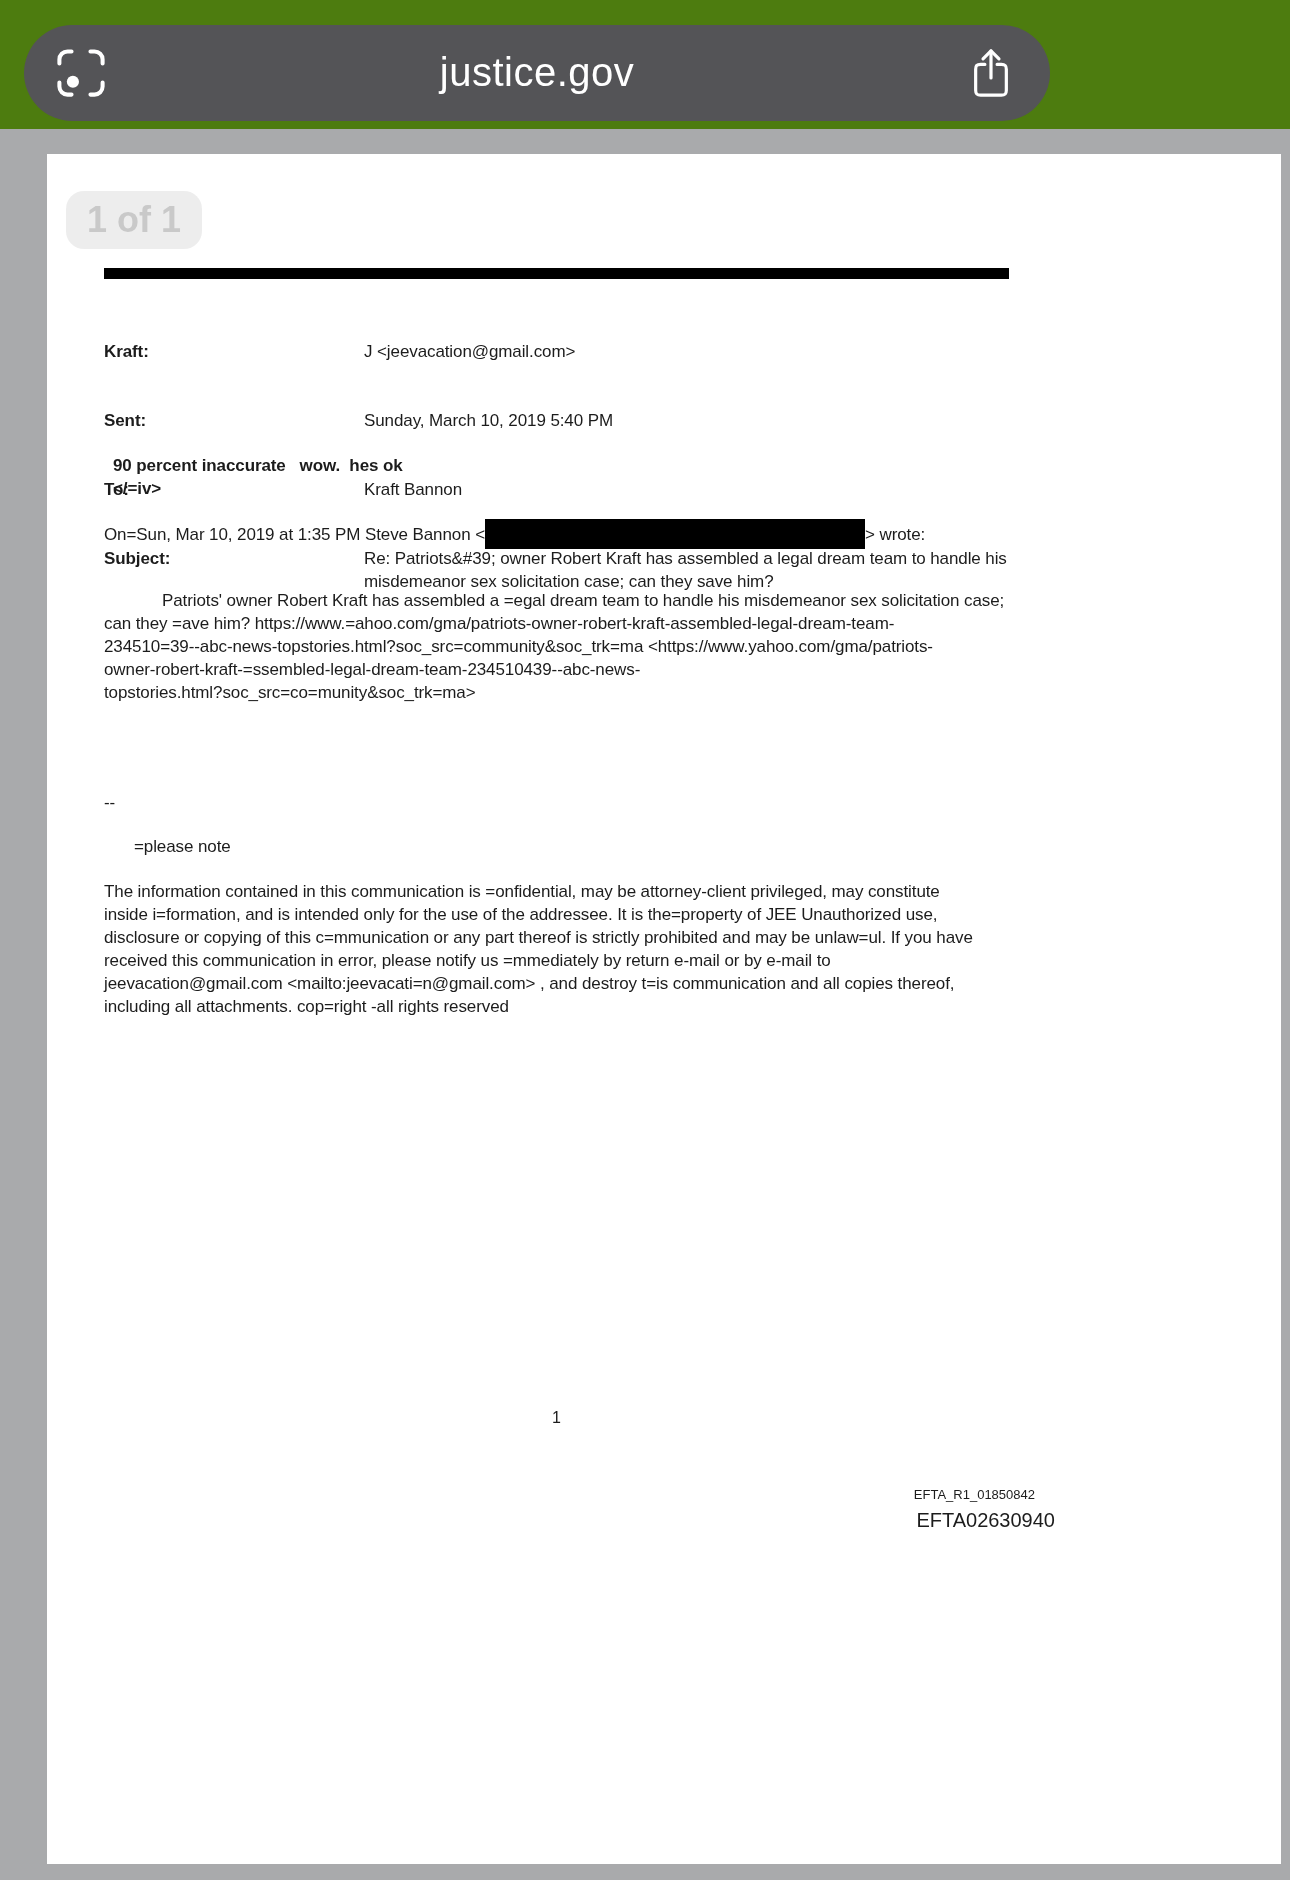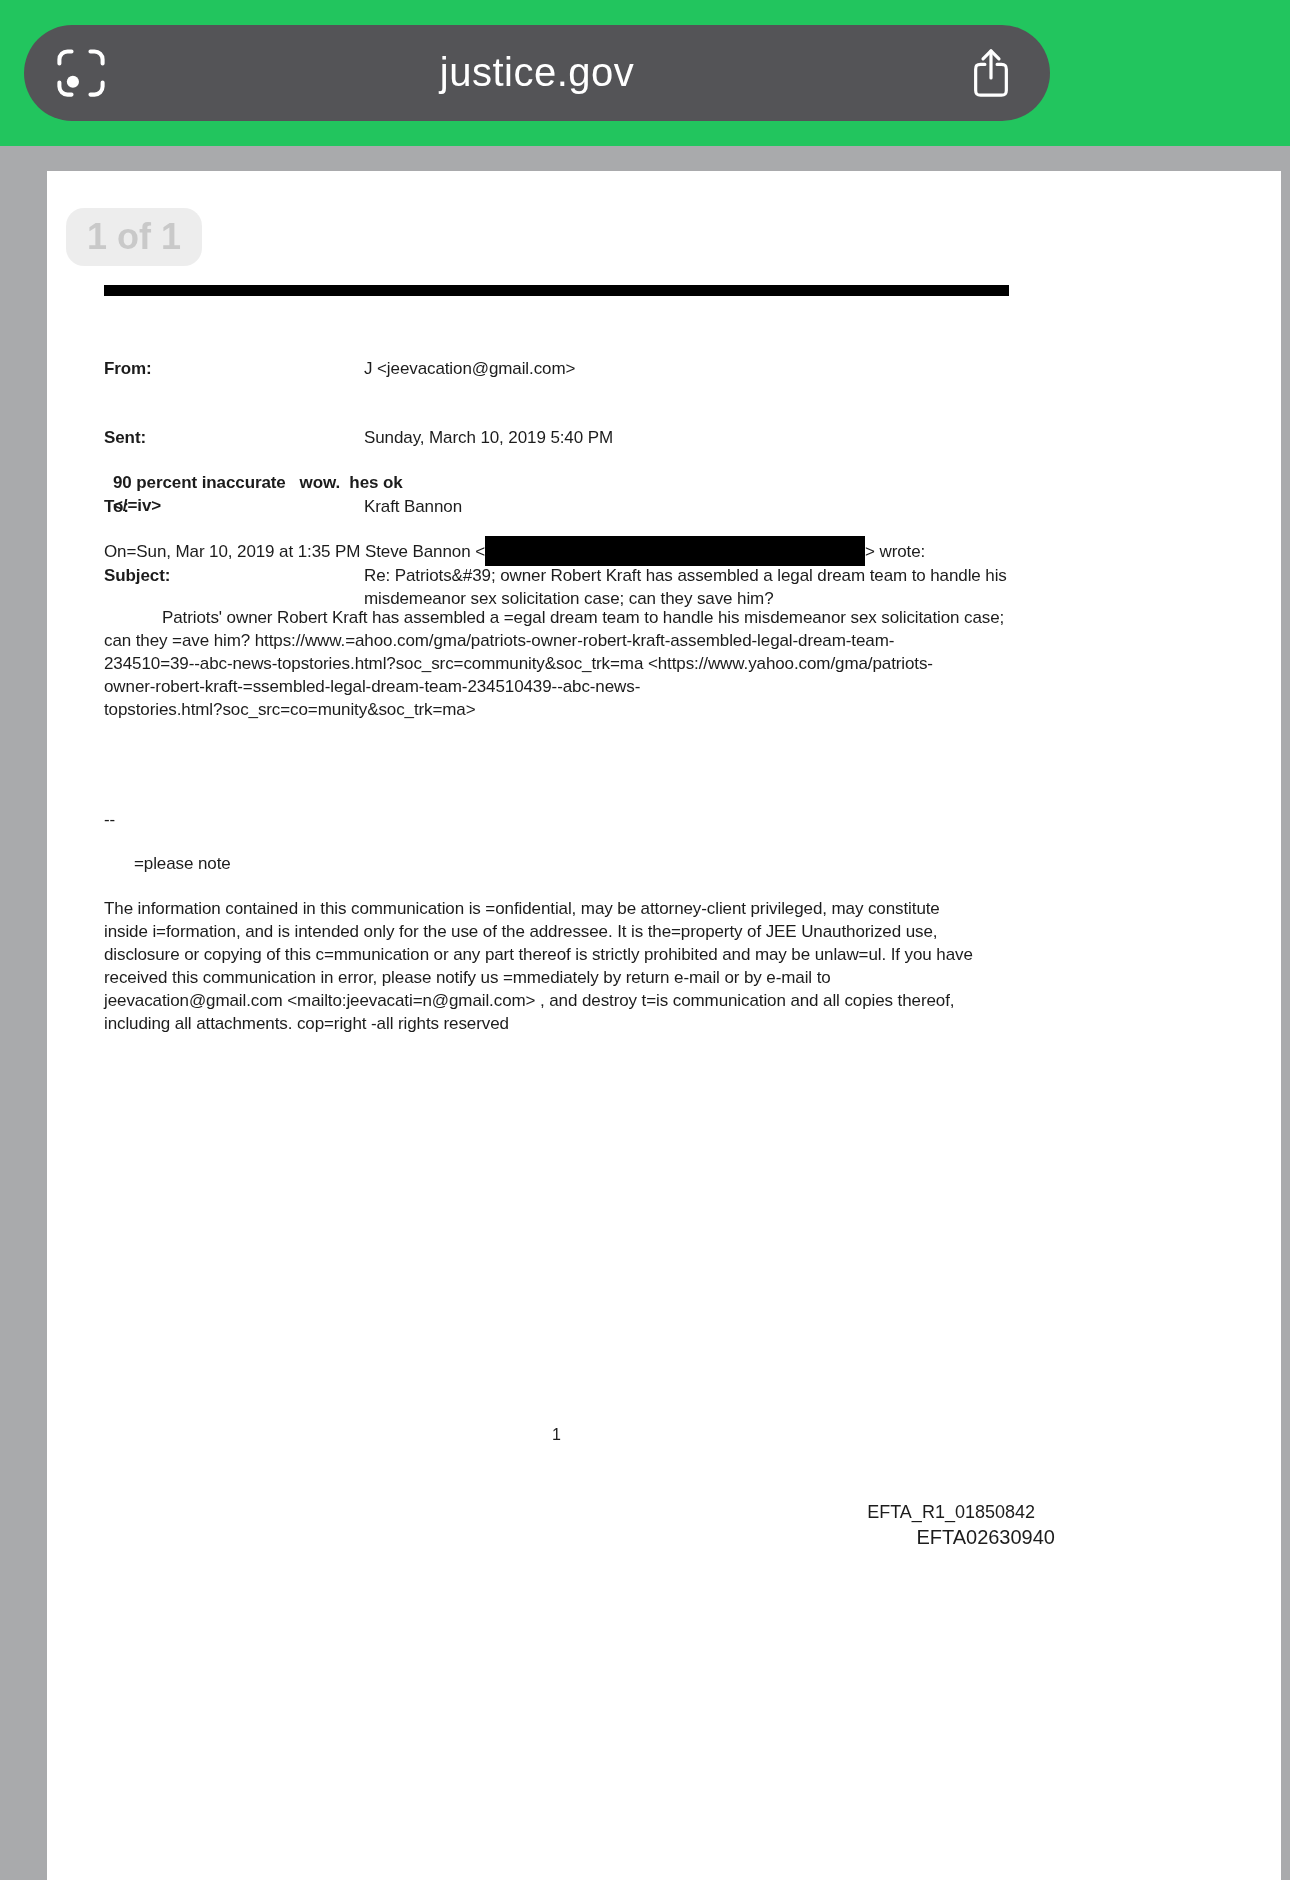--- a/index.html
+++ b/index.html
@@ -5,22 +5,22 @@
   * { margin: 0; padding: 0; box-sizing: border-box; }
   html, body {
     width: 1290px; height: 1880px;
     background: #a9aaac;
     font-family: "Liberation Sans", sans-serif;
     overflow: hidden;
   }
 
   
   .chrome {
-    height: 146px;
-    background: #22c55e;
+    height: 129px;
+    background: #4d7c0f;
     position: relative;
   }
   .addr-pill {
     position: absolute;
     left: 24px; top: 25px;
     width: 1026px; height: 96px;
     background: #545457;
     border-radius: 48px;
   }
   .addr-text {
@@ -105,21 +105,21 @@
   .please-note   { left: 87px; top: 681px; }
   .disclaimer    { left: 57px; top: 726px; }
   .mime-trailer  { left: 57px; top: 883px; }
   .page-number   { left: 57px; top: 1252px; width: 905px; text-align: center; font-size: 16px; }
   .bates {
     position: absolute;
     right: 226px; top: 1330px;
     text-align: right;
     color: #1c1c1c;
   }
-  .bates-top    { display: block; font-size: 18px; line-height: 22px; padding-right: 20px; }
+  .bates-top    { display: block; font-size: 13px; line-height: 22px; padding-right: 20px; }
   .bates-bottom { display: block; font-size: 20px; line-height: 26px; margin-top: 1px; }
 </style>
 </head>
 <body>
 
 <header class="chrome">
   <div class="addr-pill">
     <span class="chrome-icon left">
       <svg viewBox="0 0 40 40" fill="none" stroke="#ffffff" stroke-width="3" stroke-linecap="round">
         <path d="M4 13 V10 a6 6 0 0 1 6-6 h3"></path>
@@ -143,21 +143,21 @@
 <main class="viewer">
 
   <div class="page-indicator">1 of 1</div>
 
   <div class="page">
 
     <div class="black-bar"></div>
 
     <div class="doc-text mail-headers">
       <div class="hrow">
-        <span class="hlabel">From:</span>
+        <span class="hlabel">Kraft:</span>
         <span class="hvalue">J &lt;jeevacation@gmail.com&gt;</span>
       </div>
       <div class="hrow">
         <span class="hlabel">Sent:</span>
         <span class="hvalue">Sunday, March 10, 2019 5:40 PM</span>
       </div>
       <div class="hrow">
         <span class="hlabel">To:</span>
         <span class="hvalue">Kraft Bannon</span>
       </div>

